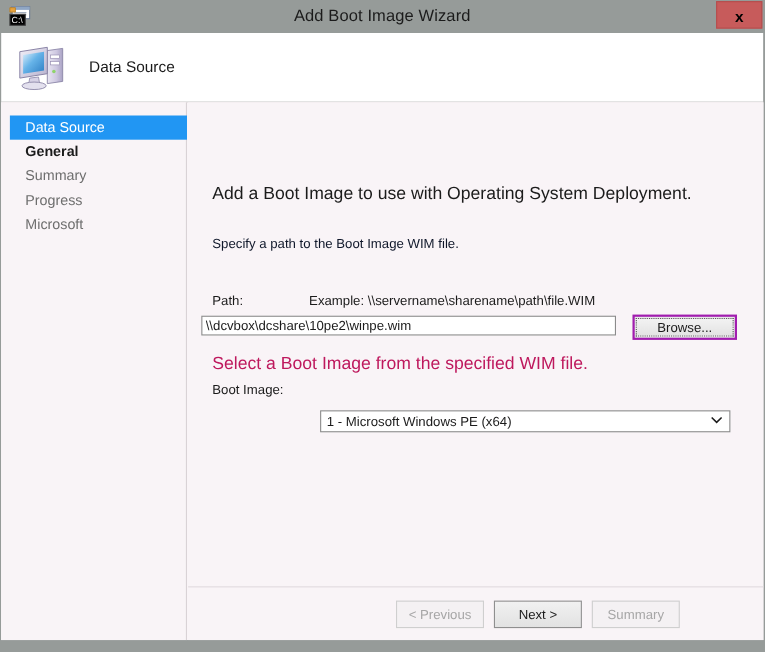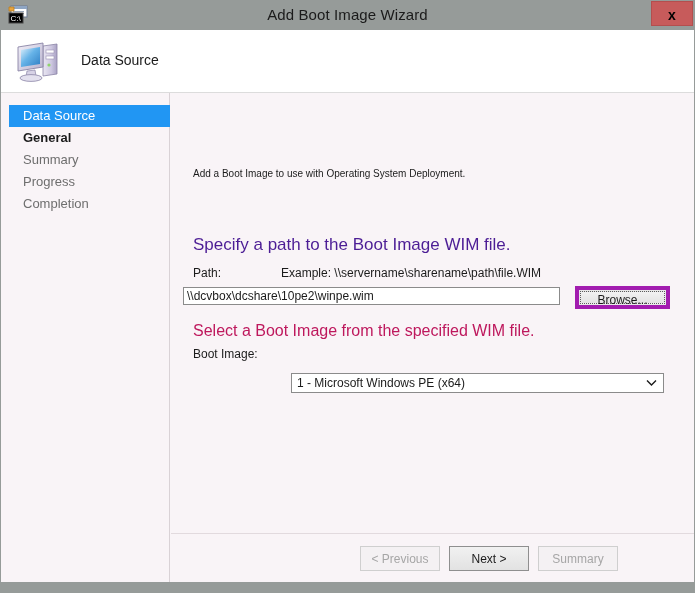--- a/index.html
+++ b/index.html
@@ -140,31 +140,30 @@
   .content-heading {
     position: absolute;
     left: 14px; top: 12px;
     font-size: 18px;
     color: #2b76d2;
     white-space: nowrap;
   }
   .para-1 {
     position: absolute;
     left: 22px; top: 75px;
-    font-size: 10px;
+    font-size: 16px;
     color: #1b1b1b;
     white-space: nowrap;
   }
   .para-2 {
     position: absolute;
     left: 22px; top: 121px;
-    font-size: 17px;
-    color: #4c1d95;
-    white-space: nowrap;
-    margin-top: 21px;
+    font-size: 12px;
+    color: #0f172a;
+    white-space: nowrap;
   }
 
   .label-path {
     position: absolute;
     left: 22px; top: 173px;
     font-size: 12px;
     color: #1b1b1b;
   }
   .label-example {
     position: absolute;
@@ -188,21 +187,21 @@
     box-sizing: border-box;
     outline: none;
   }
 
   .browse-button {
     position: absolute;
     left: 404px; top: 193px;
     width: 95px;
     height: 23px;
     background: #e8e8e8;
-    border: 4px solid #a21caf;
+    border: 2px solid #a21caf;
     font-family: "Liberation Sans", sans-serif;
     font-size: 12px;
     color: #1b1b1b;
     cursor: pointer;
     box-sizing: border-box;
     padding: 0;
   }
   .browse-inner {
     position: absolute;
     left: 1px; top: 1px;
@@ -376,21 +375,21 @@
   <div class="side-strip-right"></div>
 
   <div class="body-area">
 
     <div class="sidebar">
       <div class="nav-list">
         <div class="nav-item active">Data Source</div>
         <div class="nav-item done">General</div>
         <div class="nav-item">Summary</div>
         <div class="nav-item">Progress</div>
-        <div class="nav-item">Completion</div>
+        <div class="nav-item">Microsoft</div>
       </div>
     </div>
 
     <div class="content">
       <div class="para-1">Add a Boot Image to use with Operating System Deployment.</div>
       <div class="para-2">Specify a path to the Boot Image WIM file.</div>
 
       <div class="label-path">Path:</div>
       <div class="label-example">Example: \\servername\sharename\path\file.WIM</div>
 

